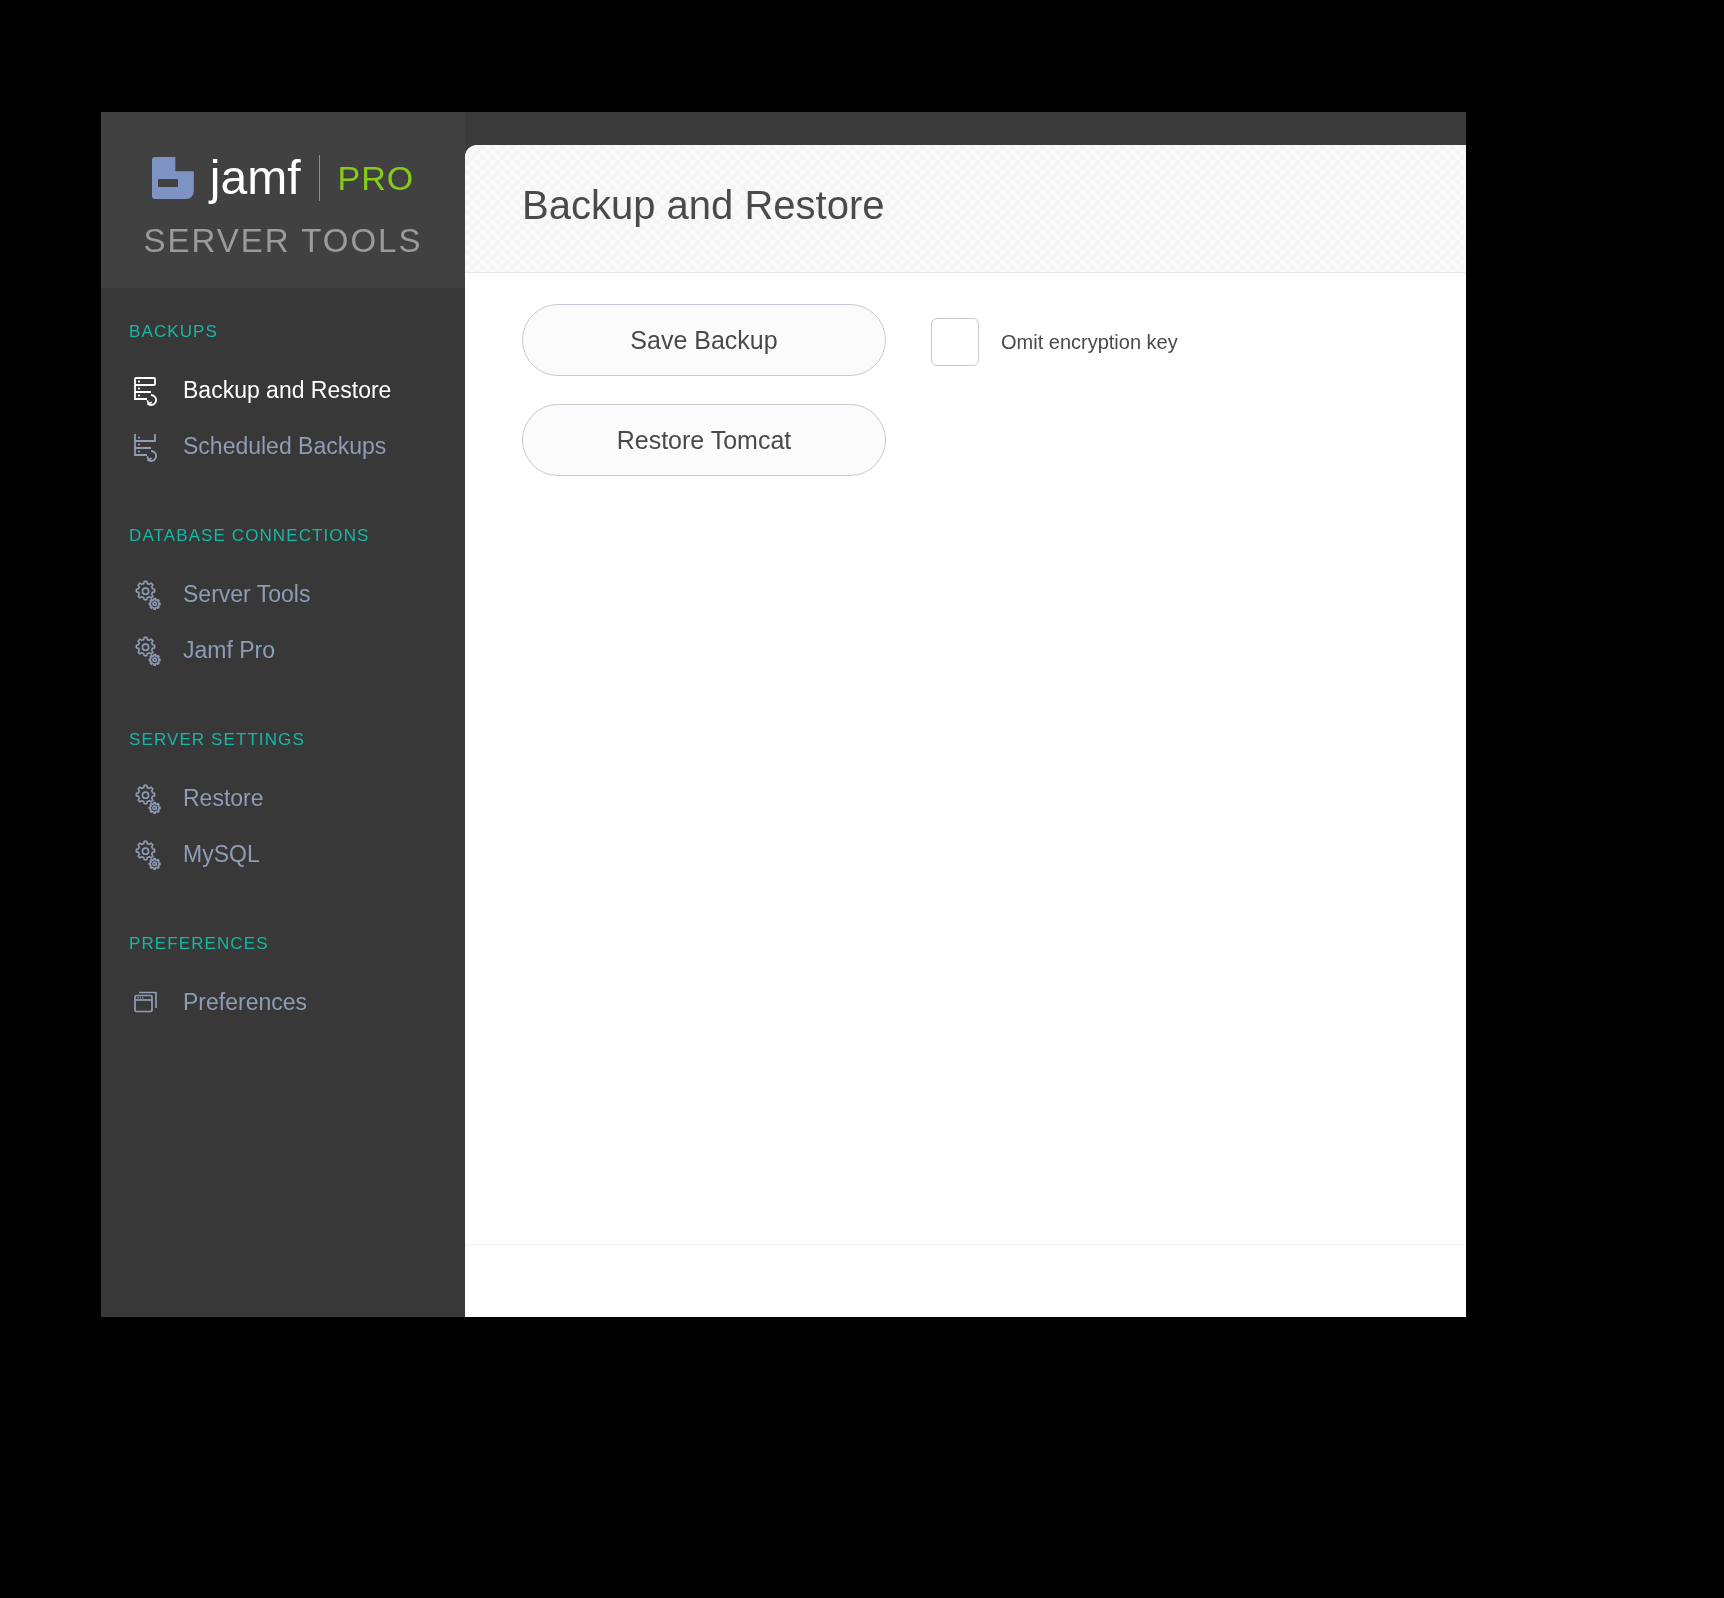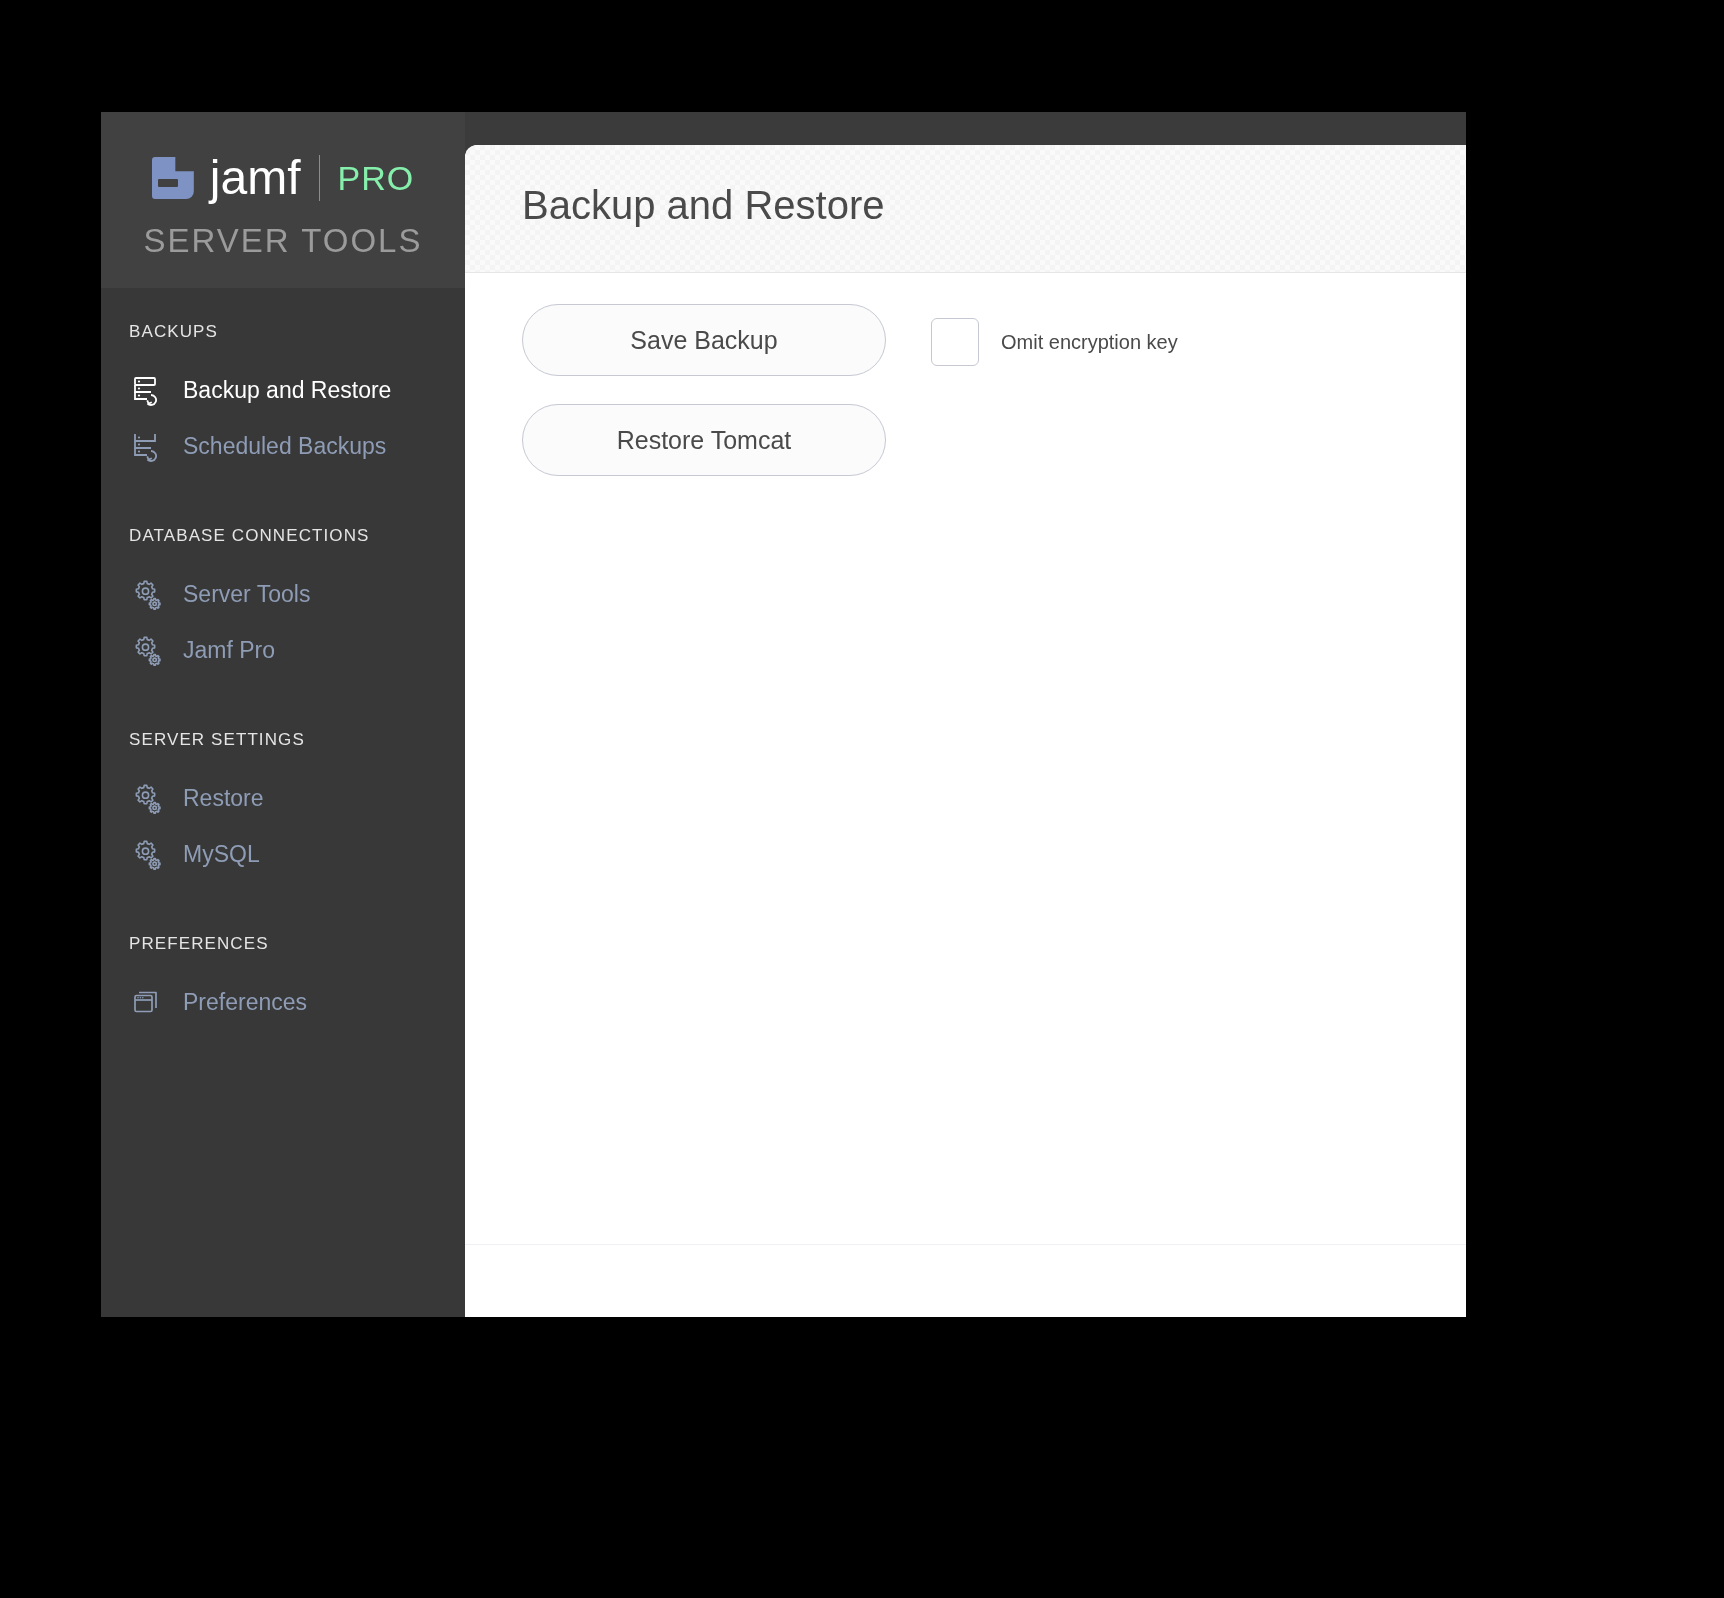--- a/index.html
+++ b/index.html
@@ -91,21 +91,21 @@
 
   .brand-sep {
     width: 1px;
     height: 46px;
     background: #8d8d8d;
     margin: 0 18px;
   }
 
   .brand-pro {
     font-size: 34px;
-    color: #86efac;
+    color: #84cc16;
     font-weight: 400;
     letter-spacing: 1px;
     line-height: 34px;
   }
 
   .brand-sub {
     margin-top: 12px;
     font-size: 33px;
     color: #9b9b9b;
     letter-spacing: 2.0px;
@@ -113,21 +113,21 @@
   }
 
   
   .nav {
     padding-top: 34px;
   }
 
   .nav-section-title {
     font-size: 17px;
     letter-spacing: 1.1px;
-    color: #e5e5e5;
+    color: #14b8a6;
     padding: 0 0 0 28px;
     margin-bottom: 20px;
     text-transform: uppercase;
   }
   .nav-section-title.spaced { margin-top: 52px; }
 
   .nav-item {
     display: flex;
     align-items: center;
     height: 56px;

